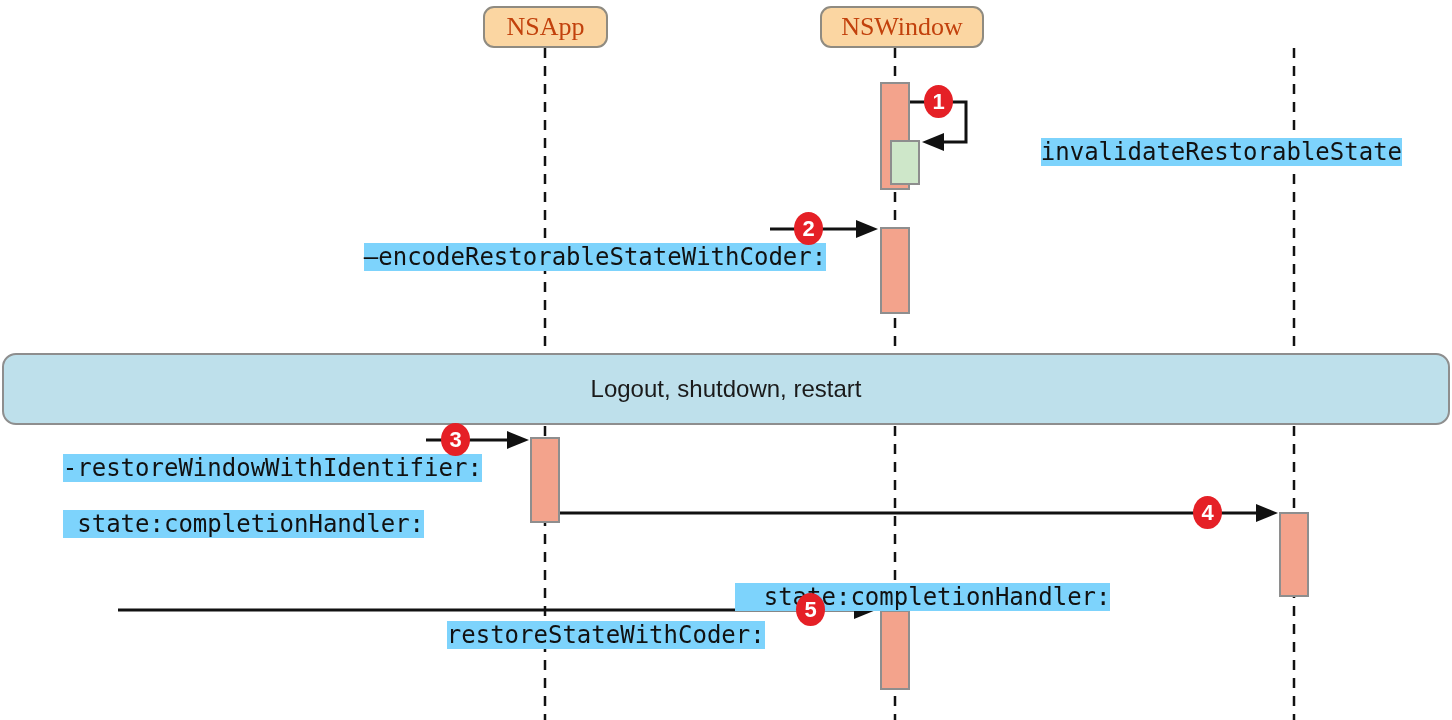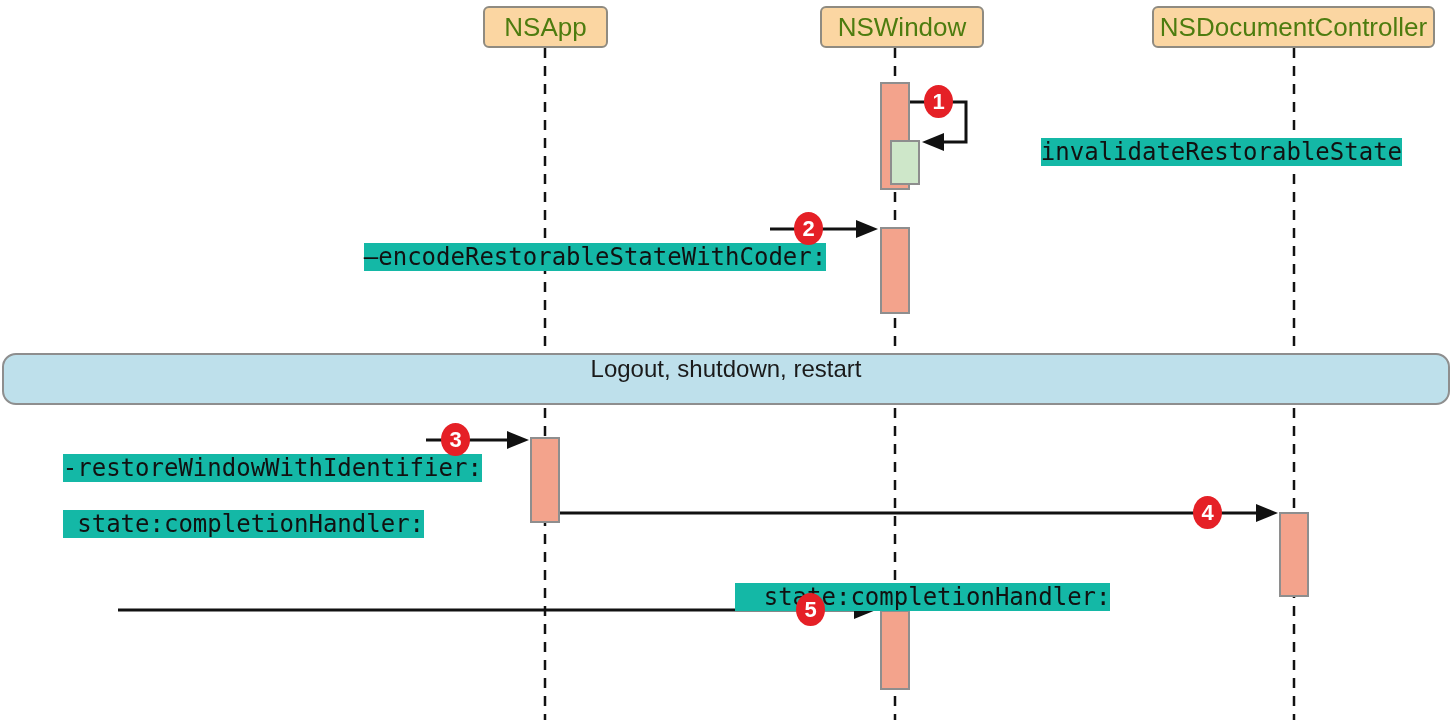--- a/index.html
+++ b/index.html
@@ -6,54 +6,54 @@
   #canvas{
     position:relative;width:1452px;height:720px;background:#fff;overflow:hidden;
     font-family:"Liberation Sans",sans-serif;color:#111;
   }
   #wires{position:absolute;left:0;top:0;}
 
   .actor-box{
     position:absolute;height:42px;box-sizing:border-box;
     background:var(--actor-fill,#FBD6A2);
     border:2px solid var(--actor-border,#8F8B81);
-    border-radius:6px;
+    border-radius:11px;
     display:flex;align-items:center;justify-content:center;
-    font-size:26px;color:#4d7c0f;
+    font-size:26px;color:#c2410c;font-family:Liberation Serif, serif;
   }
   .activation{
     position:absolute;width:30px;box-sizing:border-box;
     background:var(--activation-fill,#F3A38C);
     border:2px solid var(--activation-border,#8E8E8E);
   }
   .nested{
     background:var(--nested-fill,#CEE7C9);
   }
   .banner{
-    position:absolute;left:2px;top:353px;width:1448px;height:52px;box-sizing:border-box;
+    position:absolute;left:2px;top:353px;width:1448px;height:72px;box-sizing:border-box;
     background:var(--banner-fill,#BEE0EB);
     border:2px solid var(--banner-border,#8E8E8E);
     border-radius:14px;
-    display:flex;justify-content:center;
+    display:flex;align-items:center;justify-content:center;
     font-size:24px;color:#1a1a1a;
   }
   .badge{
     position:absolute;width:29px;height:33px;border-radius:50%;
     background:var(--badge-red,#E52026);
     color:#fff;font-weight:bold;font-size:22px;
     display:flex;align-items:center;justify-content:center;
     z-index:6;
   }
   .msg-label{
     position:absolute;
     font-family:"DejaVu Sans Mono",monospace;
     font-size:24px;line-height:28px;color:#111;
     white-space:pre;z-index:5;
   }
-  .msg-label span{background:#14b8a6;display:inline-block;}
+  .msg-label span{background:#7dd3fc;display:inline-block;}
 </style>
 </head>
 <body>
 
 <div id="canvas">
 
   <svg id="wires" width="1452" height="720" viewBox="0 0 1452 720">
 
     <line x1="545" y1="48" x2="545" y2="720" stroke="#111" stroke-width="2.5" stroke-dasharray="10 8"></line>
     <line x1="895" y1="48" x2="895" y2="720" stroke="#111" stroke-width="2.5" stroke-dasharray="10 8"></line>
@@ -74,23 +74,20 @@
     <line x1="118" y1="610" x2="862" y2="610" stroke="#111" stroke-width="3"></line>
     <polygon points="876,610 854,601 854,619" fill="#111"></polygon>
   </svg>
 
   <div class="actor-box" style="left:483px;top:6px;width:125px;">
     <span>NSApp</span>
   </div>
   <div class="actor-box" style="left:820px;top:6px;width:164px;">
     <span>NSWindow</span>
   </div>
-  <div class="actor-box" style="left:1152px;top:6px;width:283px;">
-    <span>NSDocumentController</span>
-  </div>
 
   <div class="activation" style="left:880px;top:82px;height:108px;"></div>
   <div class="activation nested" style="left:890px;top:140px;height:45px;z-index:2;"></div>
   <div class="activation" style="left:880px;top:227px;height:87px;"></div>
   <div class="activation" style="left:530px;top:437px;height:86px;"></div>
   <div class="activation" style="left:1279px;top:512px;height:85px;"></div>
   <div class="activation" style="left:880px;top:610px;height:80px;"></div>
 
   <div class="banner">
     <span>Logout, shutdown, restart</span>
@@ -107,20 +104,23 @@
   <div class="msg-label" style="left:5px;top:426px;">
     <span>-restoreWindowWithIdentifier:</span><br>
     <span> state:completionHandler:</span>
   </div>
 
   <div class="msg-label" style="left:677px;top:499px;">
     <br>
     <span>  state:completionHandler:</span>
   </div>
 
+  <div class="msg-label" style="left:389px;top:593px;">
+    <span>restoreStateWithCoder:</span>
+  </div>
 
   <div class="badge" style="left:924px;top:85px;">
       <span>1</span>
     </div>
   <div class="badge" style="left:794px;top:212px;">
       <span>2</span>
     </div>
   <div class="badge" style="left:441px;top:423px;">
       <span>3</span>
     </div>

